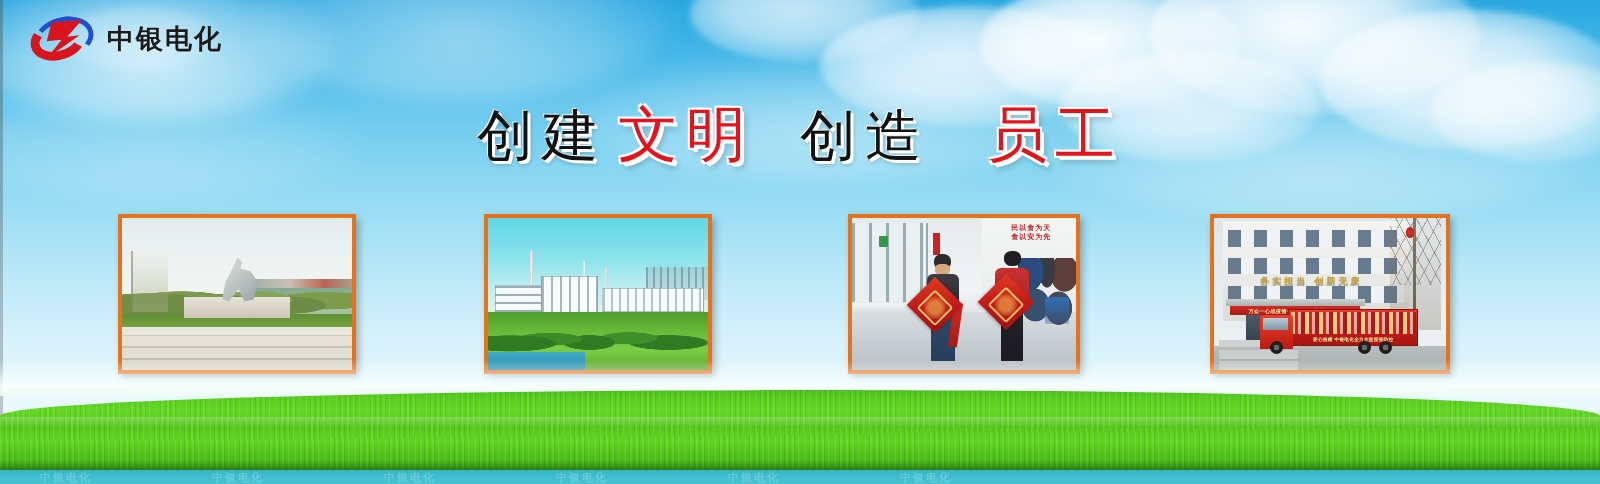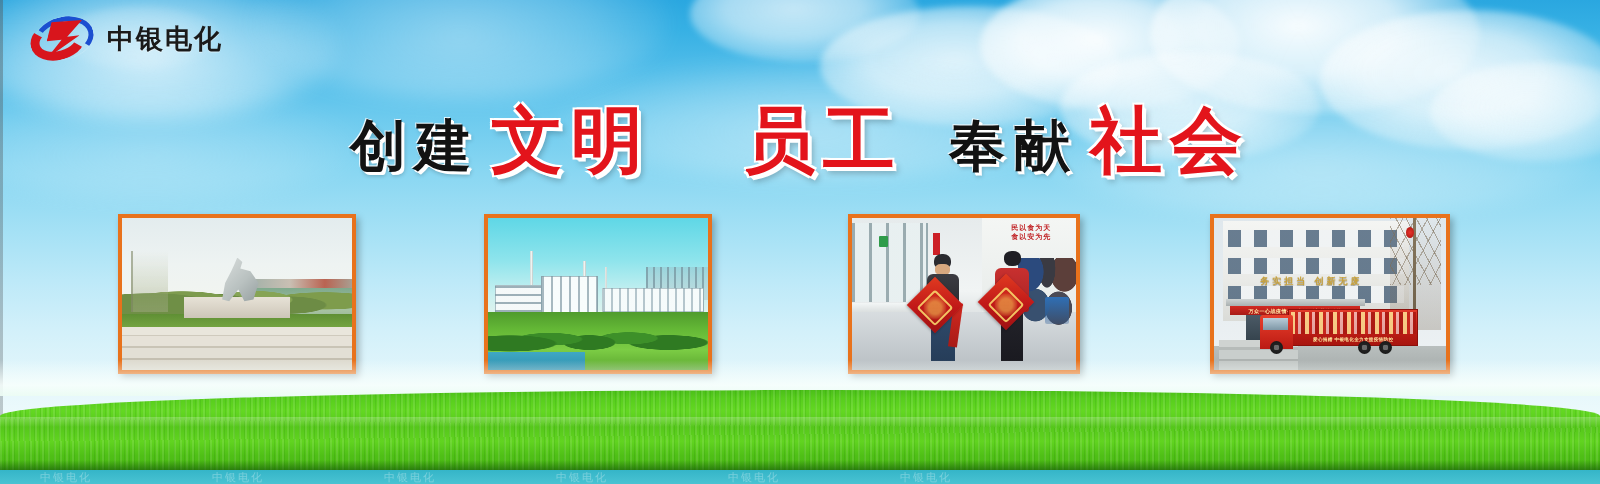--- a/index.html
+++ b/index.html
@@ -77,34 +77,34 @@
   
   #slogan {
     position:absolute; left:0; top:104px; width:1600px;
     display:flex; justify-content:center; align-items:baseline;
     gap:46px;
     white-space:nowrap;
   }
   .phrase { display:flex; align-items:baseline; }
   .blk, .red {
     font-family:"DejaVu Sans","Liberation Sans",sans-serif;
-    font-weight:bold;
+    font-weight:normal;
     line-height:1;
   }
   .blk {
     font-size:56px; color:#121212;
     letter-spacing:9px;
     margin-right:11px;
     text-shadow:
       2px 2px 0 #ffffff, 3px 3px 0 #ffffff,
       -1px -1px 0 rgba(255,255,255,.85),
       3px 4px 4px rgba(0,0,0,.22);
   }
   .red {
-    font-size:72px; color:#e3141b;
+    font-size:60px; color:#e3141b;
     letter-spacing:8px;
     text-shadow:
       2px 2px 0 #ffffff, 3px 3px 0 #ffffff, 4px 4px 0 #ffffff,
       -2px -2px 0 #ffffff, -2px 2px 0 #ffffff, 2px -2px 0 #ffffff,
       5px 6px 6px rgba(0,0,0,.25);
   }
 
   
   .photo {
     position:absolute;
@@ -399,27 +399,24 @@
     </div>
     <div class="logotext">中银电化</div>
   </div>
 
   <div id="slogan">
     <div class="phrase">
       <span class="blk">创建</span>
       <span class="red">文明</span>
     </div>
     <div class="phrase">
+      <span class="blk">创造</span>
     </div>
     <div class="phrase">
       <span class="red">员工</span>
-    </div>
-    <div class="phrase">
-      <span class="blk">奉献</span>
-      <span class="red">社会</span>
     </div>
   </div>
 
   <div class="photo p1">
     <div class="pimg">
       <div class="sky1"></div>
       <div class="farbld"></div>
       <div class="lake"></div>
       <div class="trees"></div>
       <div class="bare"></div>

